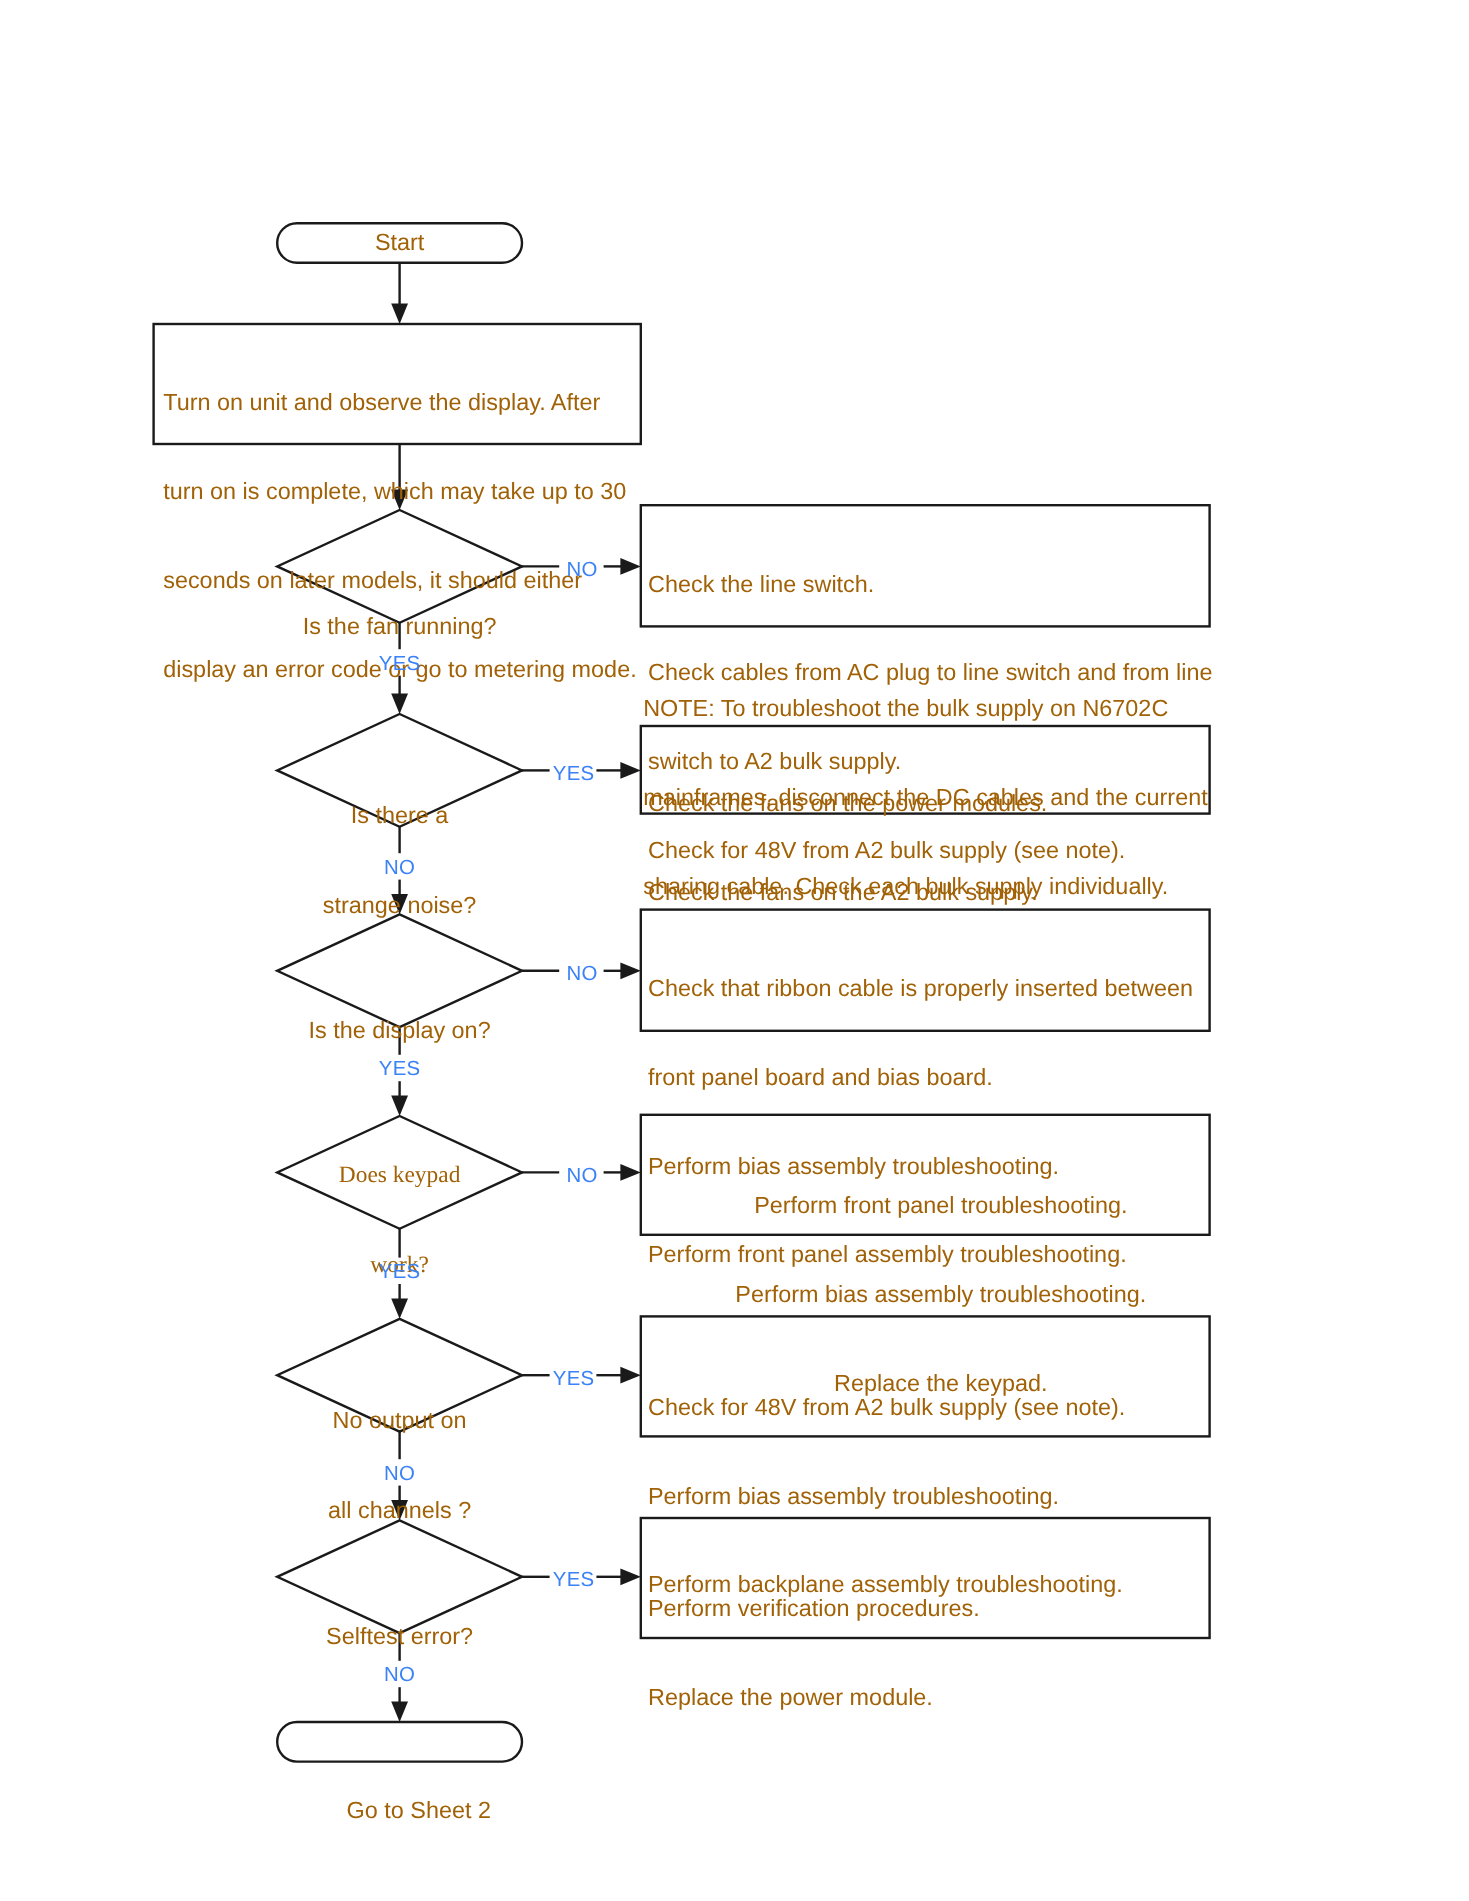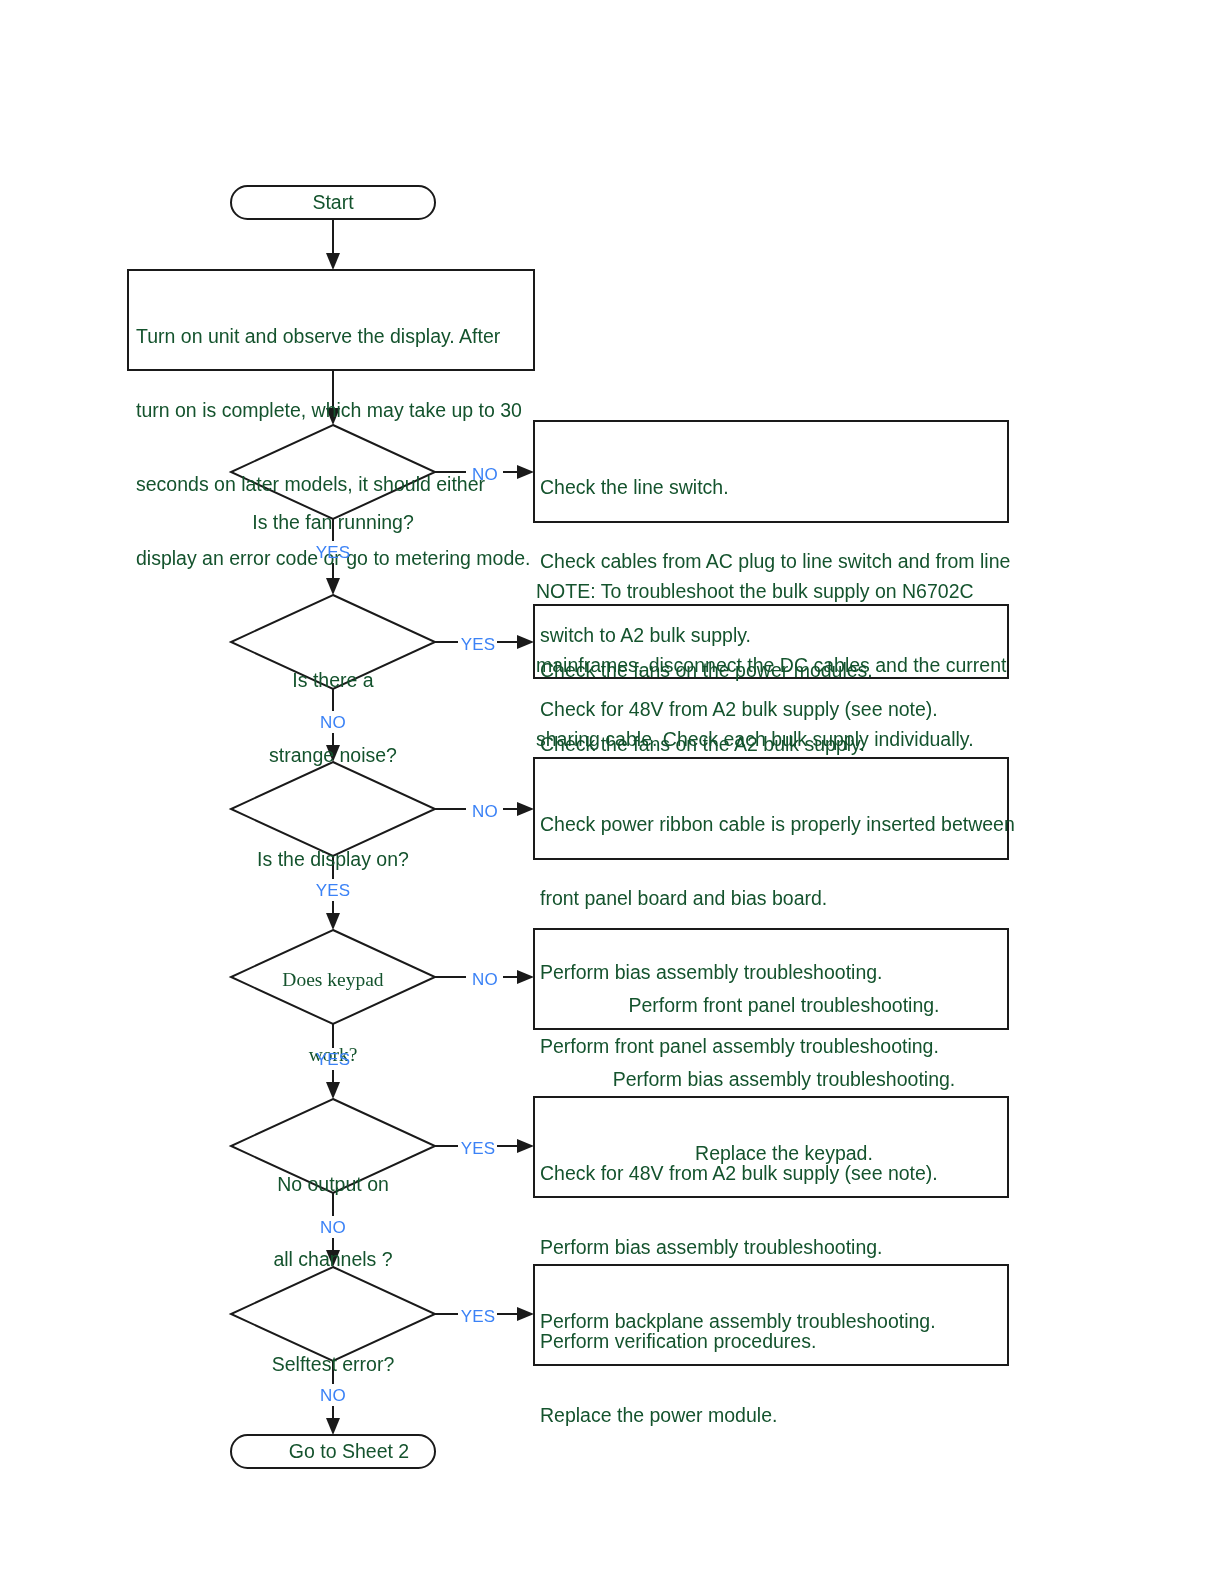--- a/index.html
+++ b/index.html
@@ -41,21 +41,21 @@
   }
   .arrow-head {
     fill: #1a1a1a;
     stroke: none;
   }
   .txt {
     position: absolute;
     font-family: "Liberation Sans", sans-serif;
     font-size: 19.5px;
     line-height: 24.6px;
-    color: #14532d;
+    color: #a16207;
     white-space: pre;
   }
   .txt-center {
     text-align: center;
   }
   .terminator-label {
     font-size: 19.5px;
   }
   .decision-label {
     text-align: center;
@@ -190,21 +190,21 @@
     <div>Check the fans on the A2 bulk supply.</div>
   </div>
 
   <div class="txt decision-label" style="left:233px; top:797px; width:200px;">
     <div>Is the display on?</div>
   </div>
   <div class="txt branch-label" style="left:466px; top:800px; width:38px; text-align:center;">NO</div>
   <div class="txt branch-label" style="left:303px; top:879px; width:60px; text-align:center;">YES</div>
 
   <div class="txt" style="left:540px; top:763px; width:464px;">
-    <div>Check power ribbon cable is properly inserted between</div>
+    <div>Check that ribbon cable is properly inserted between</div>
     <div>front panel board and bias board.</div>
     <div>Perform bias assembly troubleshooting.</div>
     <div>Perform front panel assembly troubleshooting.</div>
   </div>
 
   <div class="txt decision-label" style="left:233px; top:917px; width:200px;font-family:Liberation Serif, serif;">
     <div>Does keypad</div>
     <div>work?</div>
   </div>
   <div class="txt branch-label" style="left:466px; top:968px; width:38px; text-align:center;">NO</div>
@@ -233,15 +233,15 @@
     <div>Selftest error?</div>
   </div>
   <div class="txt branch-label" style="left:458px; top:1305px; width:40px; text-align:center;">YES</div>
   <div class="txt branch-label" style="left:303px; top:1384px; width:60px; text-align:center;">NO</div>
 
   <div class="txt" style="left:540px; top:1280px; width:464px;">
     <div>Perform verification procedures.</div>
     <div>Replace the power module.</div>
   </div>
 
-  <div class="txt txt-center terminator-label" style="left:231px; top:1439px; width:208px;padding-left:14px;">Go to Sheet 2</div>
+  <div class="txt txt-center terminator-label" style="left:231px; top:1497px; width:208px;padding-left:14px;">Go to Sheet 2</div>
 
 </div>
 
 </body></html>

